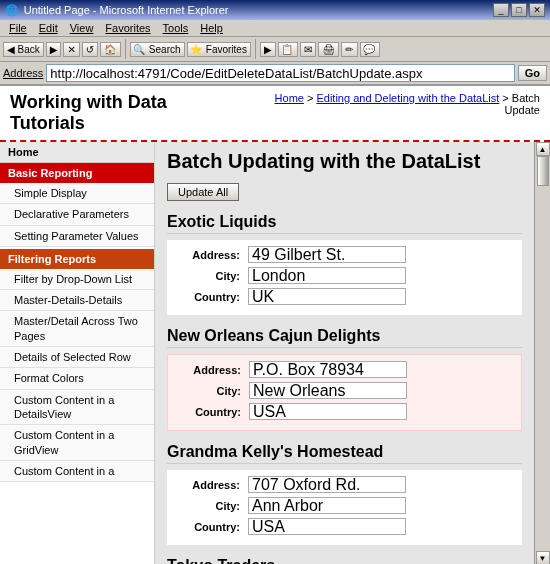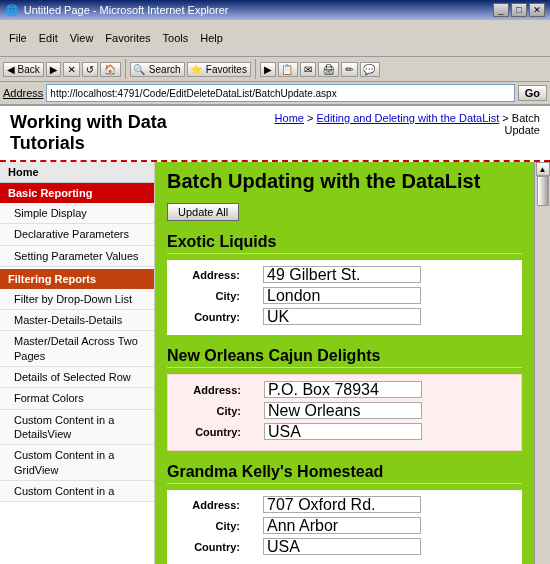--- a/index.html
+++ b/index.html
@@ -29,22 +29,23 @@
 
     .menu-bar {
       background: #d4d0c8;
       border-bottom: 1px solid #999;
       font-size: 11px;
       display: flex;
       align-items: center;
       padding: 1px 3px;
     }
     .menu-item {
-      padding: 11px 6px;
-      cursor: pointer;
+      padding: 1px 6px;
+      cursor: pointer;
+      text-decoration: underline;
     }
 
     .toolbar {
       background: #d4d0c8;
       border-bottom: 1px solid #999;
       display: flex;
       align-items: center;
       padding: 2px 3px;
       gap: 2px;
     }
@@ -64,21 +65,21 @@
       display: flex;
       align-items: center;
       padding: 2px 3px;
       gap: 3px;
       font-size: 11px;
     }
     .address-label { font-size: 11px; text-decoration: underline; }
     .address-input {
       flex: 1;
       height: 18px;
-      font-size: 10px;
+      font-size: 13px;
       border: 1px solid #7b9ebd;
       padding: 1px 3px;
       background: white;
     }
     .go-btn {
       background: linear-gradient(to bottom, #fff, #d4d0c8);
       border: 1px solid #999;
       padding: 1px 6px;
       font-size: 11px;
       cursor: pointer;
@@ -170,21 +171,21 @@
       font-weight: bold;
       font-size: 11px;
       margin-top: 2px;
     }
 
     
     .main-content {
       flex: 1;
       overflow-y: auto;
       padding: 8px 12px;
-      background: #84cc16;
+      background: #e5e5e5;
     }
 
     .content-title {
       font-size: 20px;
       font-weight: bold;
       color: #000;
       margin-bottom: 10px;
     }
 
     .update-all-btn {
@@ -223,21 +224,21 @@
     .field-row {
       display: flex;
       align-items: center;
       margin-bottom: 4px;
     }
     .field-label {
       width: 65px;
       text-align: right;
       font-weight: bold;
       font-size: 11px;
-      margin-right: 23px;
+      margin-right: 8px;
     }
     .field-input {
       border: 1px solid #aaa;
       padding: 1px 3px;
       font-size: 16px;
       width: 158px;
       height: 17px;
     }
 
     .scrollbar-v {

